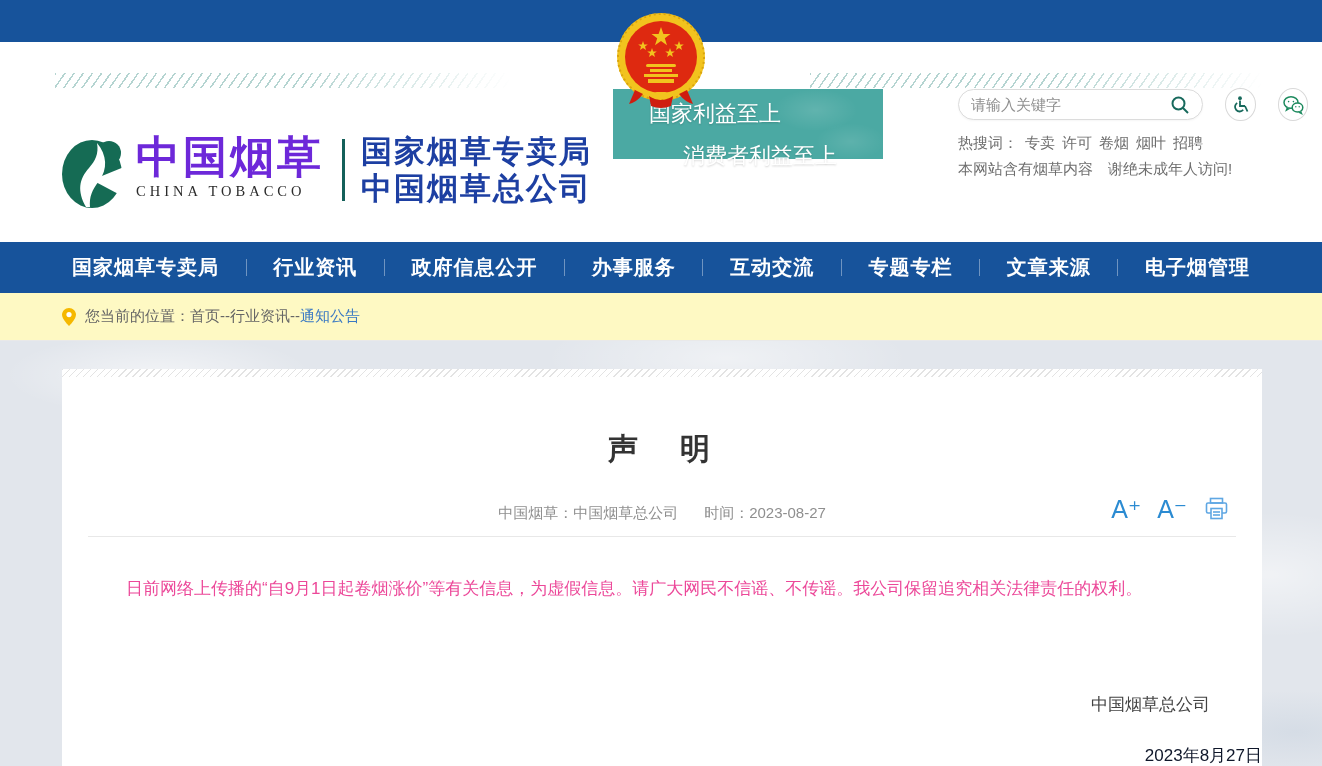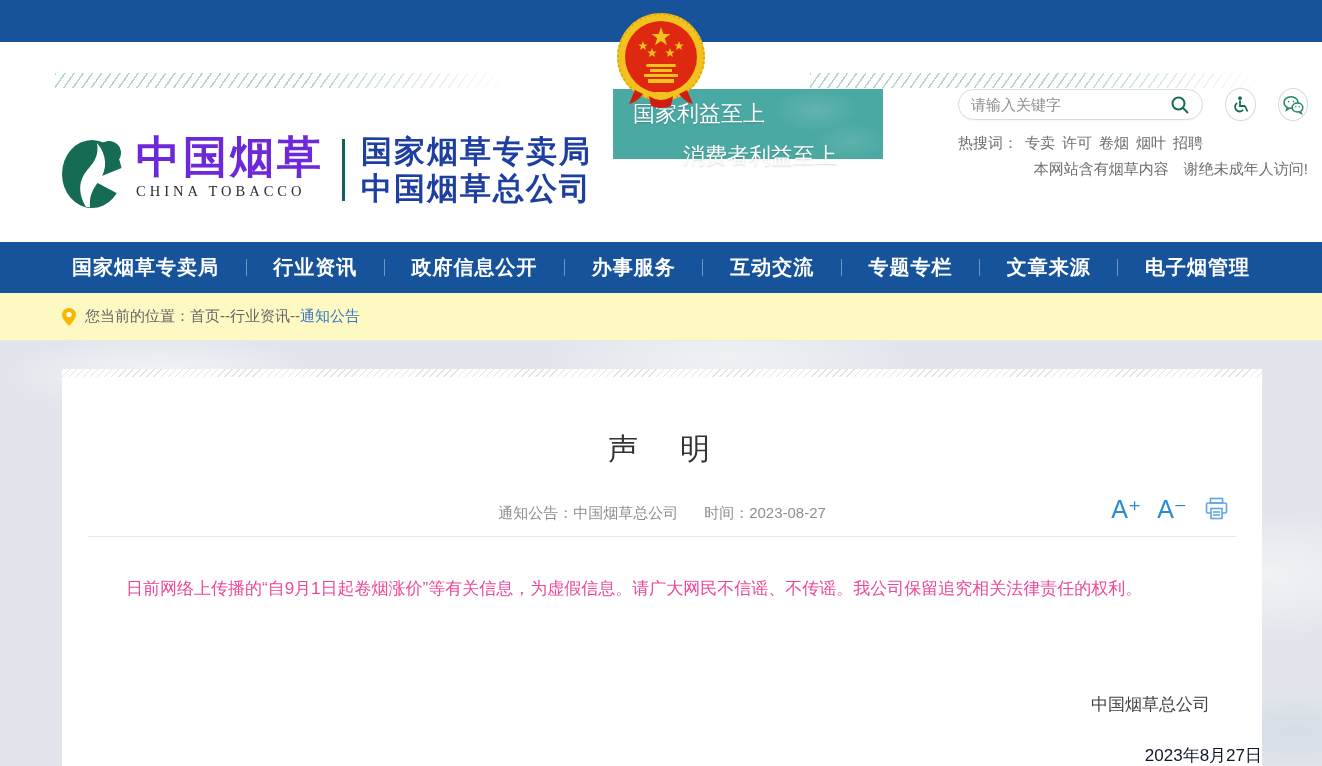--- a/index.html
+++ b/index.html
@@ -24,34 +24,34 @@
   .logo-text { margin-left:10px; }
   .logo-cn { font-size:44px; font-weight:bold; color:#6d28d9; letter-spacing:3px; line-height:1.1; }
   .logo-en { font-family:"Liberation Serif",serif; font-size:14.5px; letter-spacing:4px; color:#2b2b2b; margin-top:2px; }
   .logo-divider { width:3px; height:62px; background:#14605a; margin:6px 16px 0 18px; }
   .agency { font-family:"Liberation Serif",serif; font-weight:bold; color:#1d3fa2; font-size:31px; line-height:1.2; letter-spacing:2px; }
 
   .banner { position:absolute; left:613px; top:47px; width:270px; height:70px; background:#4ba9a3;
     background-image:radial-gradient(ellipse 60px 30px at 75% 30%, rgba(255,255,255,.12), transparent 70%),
                      radial-gradient(ellipse 50px 26px at 88% 75%, rgba(255,255,255,.10), transparent 70%);
     color:#fff; padding-top:10px; }
-  .banner-line1 { font-size:22px; padding-left:20px; text-shadow:0 1px 2px rgba(0,0,0,.18); }
+  .banner-line1 { font-size:22px; padding-left:36px; text-shadow:0 1px 2px rgba(0,0,0,.18); }
   .banner-line2 { font-size:22px; padding-left:70px; margin-top:12px; text-shadow:0 1px 2px rgba(0,0,0,.18); }
 
   .search-col { position:absolute; left:958px; top:46px; width:350px; }
   .search-row { display:flex; align-items:center; gap:22px; }
   .search-box { width:260px; height:31px; border:1px solid #dcdcdc; border-radius:16px; background:#fff;
     display:flex; align-items:center; padding:0 12px; box-shadow:0 1px 2px rgba(0,0,0,.04); }
   .search-box input { border:none; outline:none; flex:1; font-size:15px; color:#555; background:transparent; font-family:inherit; }
   .search-box input::placeholder { color:#8f8f8f; }
   .icon-circle { width:33px; height:33px; border:1px solid #d9d9d9; border-radius:50%; background:#fff;
     display:flex; align-items:center; justify-content:center; cursor:pointer; }
   .hot-row { margin-top:13px; font-size:15px; color:#6e6e6e; display:flex; gap:7px; white-space:nowrap; }
   .hot-row .hot-word { cursor:pointer; }
-  .notice-row { margin-top:7px; font-size:15px; color:#6e6e6e; white-space:nowrap;text-align:right; }
+  .notice-row { margin-top:7px; font-size:15px; color:#6e6e6e; white-space:nowrap; }
 
   
   .nav { height:51px; background:#17539b; display:flex; align-items:center; justify-content:space-between; padding:0 72px; }
   .nav-item { color:#fff; font-size:20px; font-weight:bold; letter-spacing:1px; cursor:pointer; white-space:nowrap; }
   .nav-sep { width:1px; height:17px; background:rgba(255,255,255,.38); }
 
   
   .breadcrumb { height:48px; background:#fef9c3; border-bottom:1px solid #e9e9e9; display:flex; align-items:center; padding-left:62px; font-size:15px; color:#666; }
   .breadcrumb .pin { margin-right:9px; display:flex; }
   .breadcrumb .crumb-link { color:#3a79c3; cursor:pointer; }
@@ -59,21 +59,21 @@
   
   .main { height:425px; background-color:#e2e6ec; overflow:hidden;
     background-image:
       radial-gradient(ellipse 220px 60px at 12% 8%, rgba(255,255,255,.55), transparent 70%),
       radial-gradient(ellipse 260px 70px at 55% 4%, rgba(255,255,255,.45), transparent 70%),
       radial-gradient(ellipse 200px 90px at 96% 55%, rgba(255,255,255,.5), transparent 70%),
       radial-gradient(ellipse 180px 60px at 98% 92%, rgba(210,218,228,.8), transparent 70%); }
   .card { margin-left:62px; width:1200px; margin-top:28px; background:#fff; height:500px; position:relative; }
   .card-hatch { height:8px; background:repeating-linear-gradient(135deg,#e3e3e3 0 1px, transparent 1px 5px); }
 
-  .article-title { text-align:center; margin-top:52px; font-size:30px; font-weight:400; color:#333; letter-spacing:6px; }
+  .article-title { text-align:center; margin-top:52px; font-size:30px; font-weight:700; color:#333; letter-spacing:6px; }
   .meta-row { position:relative; margin-top:34px; text-align:center; font-size:15px; color:#8f8f8f; height:20px; }
   .meta-row .sep-space { display:inline-block; width:26px; }
   .tools { position:absolute; right:32px; top:-8px; display:flex; align-items:center; gap:16px; }
   .font-btn { color:#2b8bd2; font-size:25px; line-height:1; cursor:pointer; font-weight:500; }
   .print-btn { cursor:pointer; display:flex; }
   .meta-hr { margin:12px 26px 0; border-top:1px solid #e8e8e8; }
 
   .body-p { margin:36px 30px 0; font-size:17px; color:#ec4899; line-height:1.9; text-indent:2em; }
 
   .sig-org { text-align:right; padding-right:52px; margin-top:88px; font-size:17px; color:#424242; }
@@ -211,21 +211,21 @@
   <span>首页--行业资讯--</span>
   <span class="crumb-link">通知公告</span>
 </div>
 
 <div class="main">
   <div class="card">
     <div class="card-hatch"></div>
     <div class="article-title">声　明</div>
 
     <div class="meta-row">
-      <span>通知公告：</span><span>中国烟草总公司</span><span class="sep-space"></span><span>时间：</span><span>2023-08-27</span>
+      <span>中国烟草：</span><span>中国烟草总公司</span><span class="sep-space"></span><span>时间：</span><span>2023-08-27</span>
       <span class="tools">
         <span class="font-btn">A⁺</span>
         <span class="font-btn">A⁻</span>
         <span class="print-btn">
           <svg width="27" height="26" viewBox="0 0 27 26" fill="none" stroke="#5fa7e3" stroke-width="1.6">
             <rect x="7.5" y="2.5" width="12" height="4.5"></rect>
             <rect x="3.5" y="7" width="20" height="10" rx="1.5"></rect>
             <rect x="8" y="12.5" width="11" height="10" fill="#fff"></rect>
             <line x1="10" y1="16" x2="17" y2="16"></line>
             <line x1="10" y1="19" x2="17" y2="19"></line>

